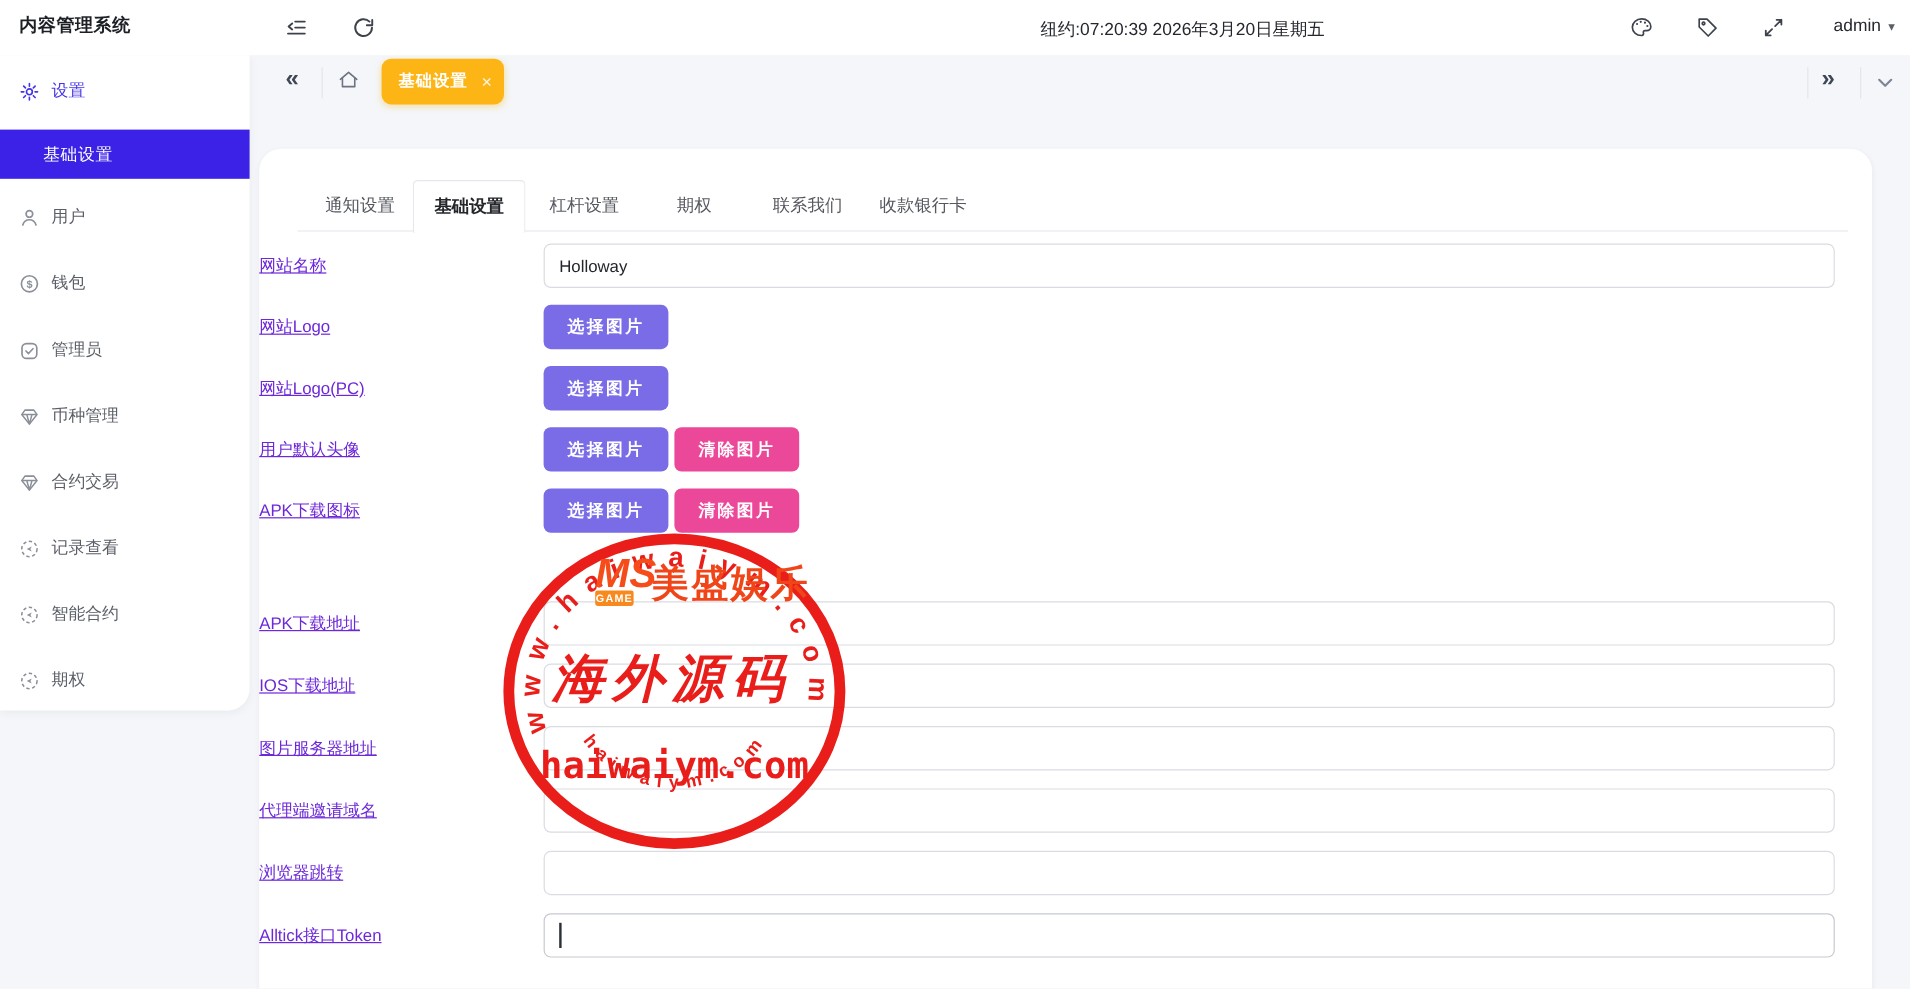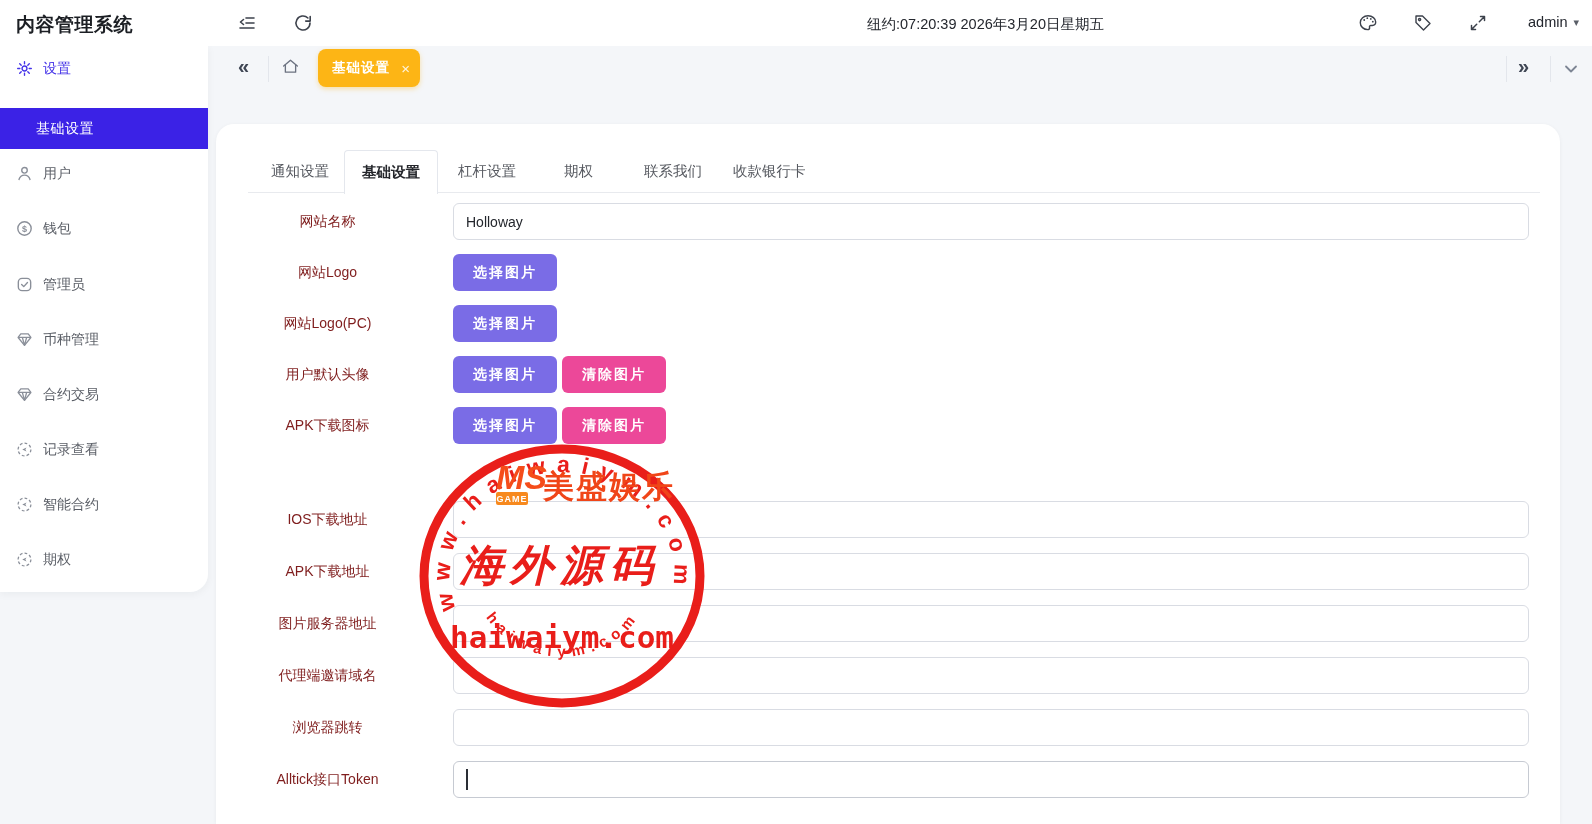--- a/index.html
+++ b/index.html
@@ -1,30 +1,30 @@
 <!DOCTYPE html>
 <html><head>
 <meta charset="utf-8">
 <style>
   * { margin:0; padding:0; box-sizing:border-box; }
   html,body { width:1592px; height:824px; overflow:hidden; }
   body { font-family:"Liberation Sans","DejaVu Sans",sans-serif; background:#f4f6f9; position:relative; color:#333; }
 
   
   .topbar { position:absolute; left:0; top:0; width:1592px; height:46px; background:#fff; z-index:5; }
-  .app-title { position:absolute; left:16px; top:12px; font-size:19px; font-weight:700; color:#1c1f24; letter-spacing:.5px; }
+  .app-title { position:absolute; left:16px; top:12px; font-size:15px; font-weight:700; color:#1c1f24; letter-spacing:.5px; }
   .tb-icon { position:absolute; top:13px; width:20px; height:20px; color:#3d424c; cursor:pointer; }
   .tb-icon svg { width:100%; height:100%; }
   .time-text { position:absolute; left:867px; top:15px; font-size:14.5px; color:#24272e; }
   .user-menu { position:absolute; left:1528px; top:14px; font-size:14.5px; color:#24272e; cursor:pointer; display:flex; align-items:center; gap:6px; }
   .caret { font-size:11px; color:#5a5f68; }
 
   
   .sidebar { position:absolute; left:0; top:46px; width:208px; height:546px; background:#fff; border-radius:0 0 18px 0; box-shadow:0 2px 8px rgba(25,30,40,.05); z-index:4; }
-  .side-item { position:absolute; left:0; width:208px; height:32px; display:flex; padding-left:16px; font-size:14px; color:#5a5e66; cursor:pointer; }
+  .side-item { position:absolute; left:0; width:208px; height:32px; display:flex; align-items:center; padding-left:16px; font-size:14px; color:#5a5e66; cursor:pointer; }
   .side-item .icn { width:17px; height:17px; margin-right:10px; color:#8a8f99; flex:0 0 auto; }
   .side-item .icn svg { width:100%; height:100%; }
   .side-item.parent { color:#4534e8; }
   .side-item.parent .icn { color:#4534e8; }
   .side-active { position:absolute; left:0; top:62px; width:208px; height:41px; background:#3b22e6; color:#fff; display:flex; align-items:center; padding-left:36px; font-size:14px; font-weight:500; cursor:pointer; letter-spacing:.5px; }
 
   
   .strip-el { position:absolute; z-index:3; }
   .chev { font-size:20px; font-weight:700; color:#3f4654; cursor:pointer; line-height:1; }
   .vdiv { width:1px; height:26px; background:#e3e6ec; top:56px; }
@@ -39,21 +39,21 @@
   
   .card { position:absolute; left:216px; top:124px; width:1344px; height:700px; background:#fff; border-radius:18px 18px 0 0; box-shadow:0 1px 4px rgba(31,35,41,.05); z-index:2; }
   .tabs-row { position:absolute; left:32px; top:26px; width:1292px; height:43px; border-bottom:1px solid #e8eaee; }
   .ctab { position:absolute; top:12px; font-size:14.5px; color:#55585f; cursor:pointer; white-space:nowrap; }
   .ctab-active { position:absolute; top:0; height:44px; background:#fff; border:1px solid #e4e7ed; border-bottom:none; border-radius:4px 4px 0 0; display:flex; align-items:center; justify-content:center; font-size:14.5px; font-weight:700; color:#24262b; cursor:pointer; }
 
   .form { position:absolute; left:0; top:79px; width:1344px; }
   .frow { display:flex; align-items:center; margin-bottom:14px; }
   .frow.gap-big { margin-bottom:57px; }
   .frow.gap-15 { margin-bottom:15px; }
-  .flabel { width:223px; text-align:center; font-size:14px; color:#7f1d1d; line-height:37px; flex:0 0 auto; }
+  .flabel { width:223px; text-align:left; font-size:14px; color:#6d28d9; line-height:37px; flex:0 0 auto;text-decoration:underline; }
   .fctrl { margin-left:14px; display:flex; align-items:flex-start; }
   .fld { width:1076px; height:37px; border:1px solid #d9dce3; border-radius:6px; padding:0 12px; font-size:14px; color:#23262c; background:#fff; outline:none; font-family:inherit; }
   .inputwrap { position:relative; }
   .caret-bar { position:absolute; left:13px; top:8px; width:1.5px; height:21px; background:#2a2e35; }
   .btn { width:104px; height:37px; border:none; border-radius:6px; font-size:14px; font-weight:700; color:#fff; letter-spacing:2px; cursor:pointer; font-family:inherit; }
   .btn-purple { background:#7a6ce6; }
   .btn-blue { background:#ec4899; margin-left:5px; }
 
   
   .watermark { position:absolute; left:412px; top:441px; width:300px; height:270px; z-index:50; pointer-events:none; opacity:.95; }
@@ -271,28 +271,28 @@
 
     <div class="frow gap-big">
       <div class="flabel">APK下载图标</div>
       <div class="fctrl">
         <button class="btn btn-purple">选择图片</button>
         <button class="btn btn-blue">清除图片</button>
       </div>
     </div>
 
     <div class="frow gap-15">
+      <div class="flabel">APK下载地址</div>
+      <div class="fctrl">
+          <input class="fld" type="text" value="" style="">
+        </div>
+    </div>
+
+    <div class="frow gap-15">
       <div class="flabel">IOS下载地址</div>
-      <div class="fctrl">
-          <input class="fld" type="text" value="" style="">
-        </div>
-    </div>
-
-    <div class="frow gap-15">
-      <div class="flabel">APK下载地址</div>
       <div class="fctrl">
           <input class="fld" type="text" value="" style="">
         </div>
     </div>
 
     <div class="frow gap-15">
       <div class="flabel">图片服务器地址</div>
       <div class="fctrl">
           <input class="fld" type="text" value="" style="">
         </div>

